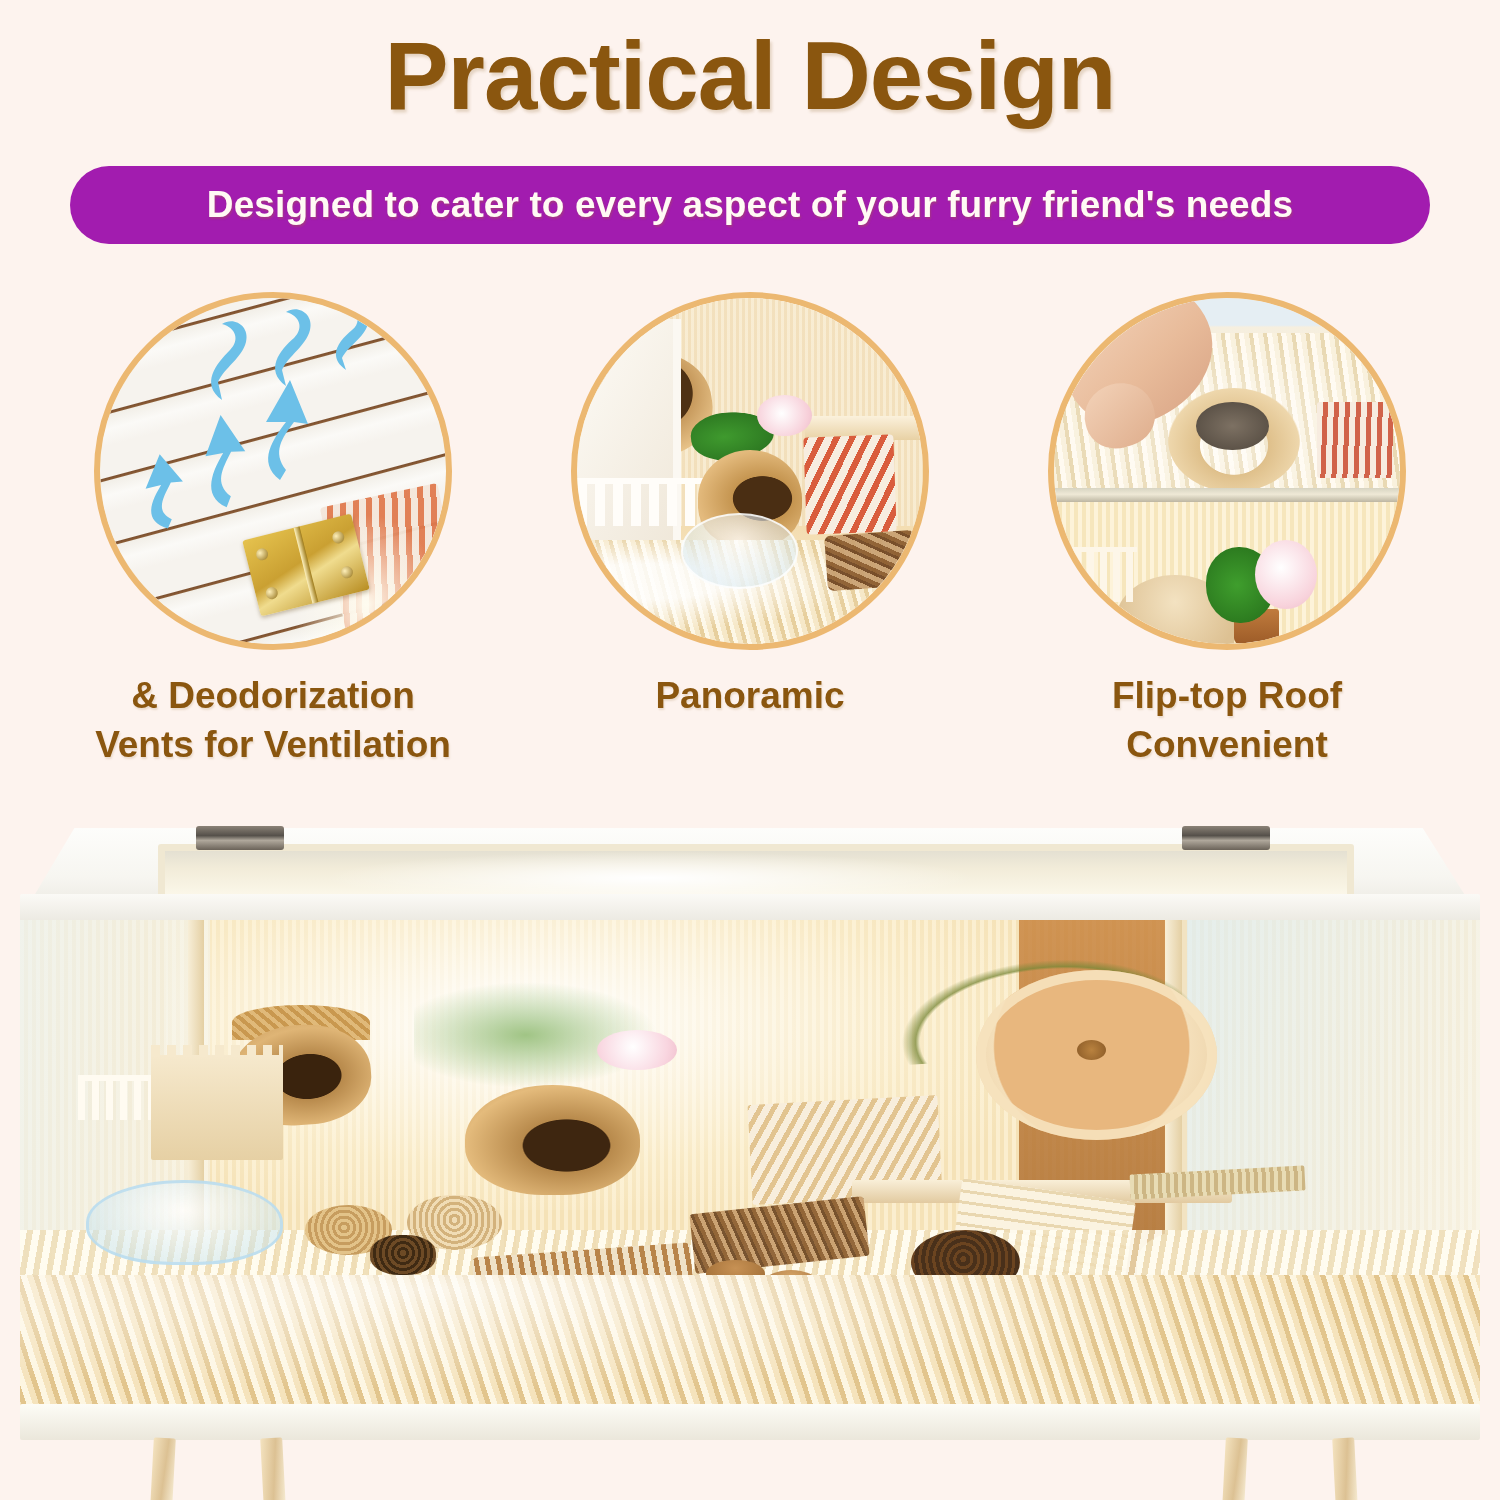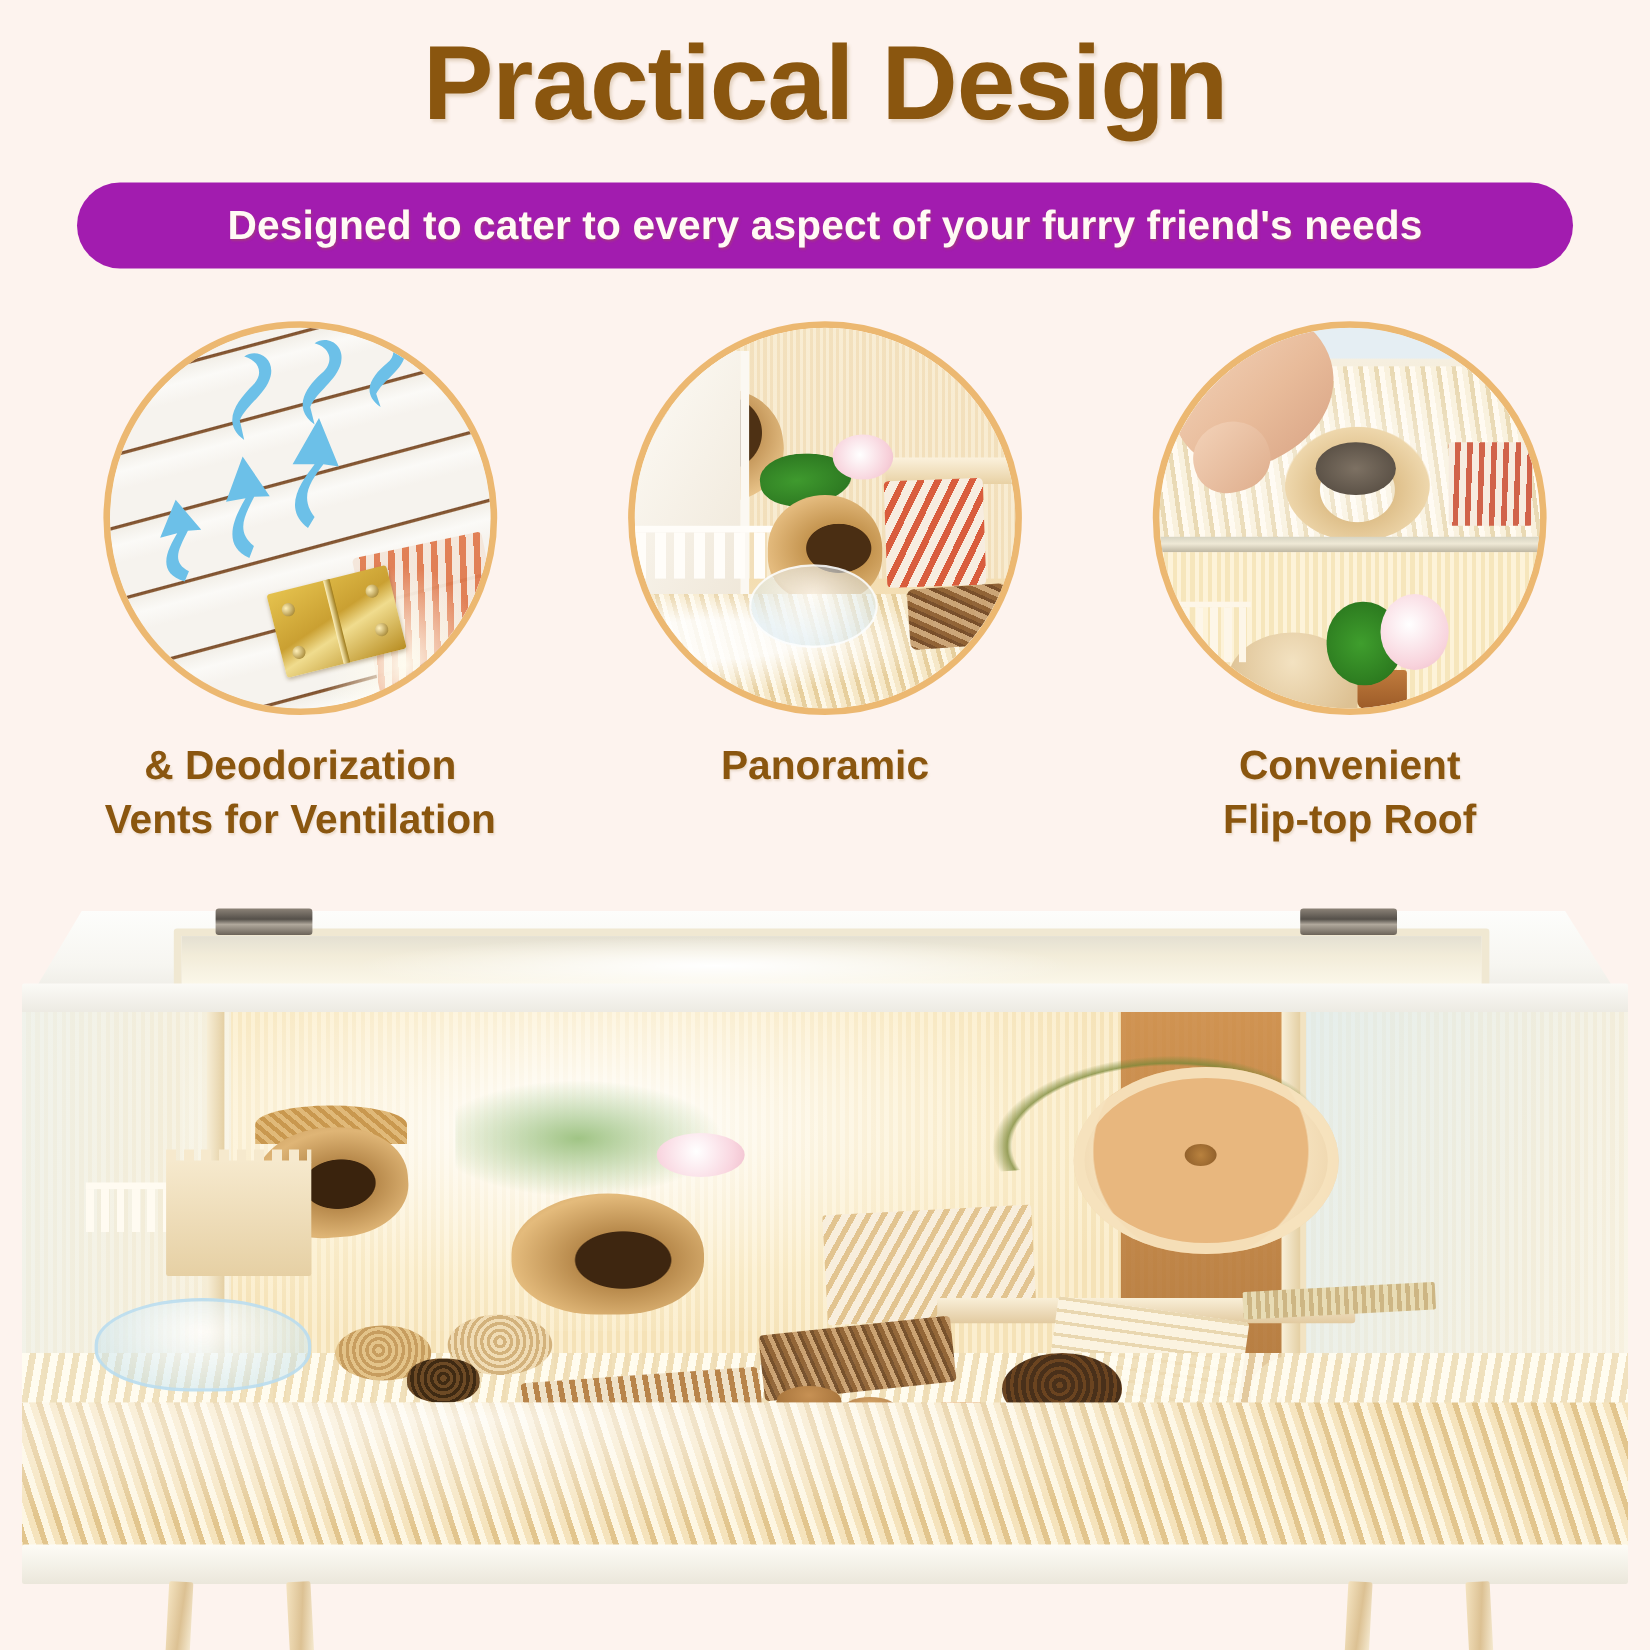--- a/index.html
+++ b/index.html
@@ -457,22 +457,22 @@
           <div class="c3rail"></div>
           <div class="c3bot"></div>
           <div class="c3nest2"></div>
           <div class="c3pot"></div>
           <div class="c3leaf"></div>
           <div class="c3flower"></div>
           <div class="c3fence"></div>
         </div>
       </div>
       <div class="cap">
+        <div>Flip-top Roof</div>
         <div>Convenient</div>
-        <div>Flip-top Roof</div>
       </div>
     </div>
 
   </div>
 
   <div class="hero">
 
     <div class="lid"></div>
     <div class="lid-inset"></div>
     <div class="lid-glow"></div>

